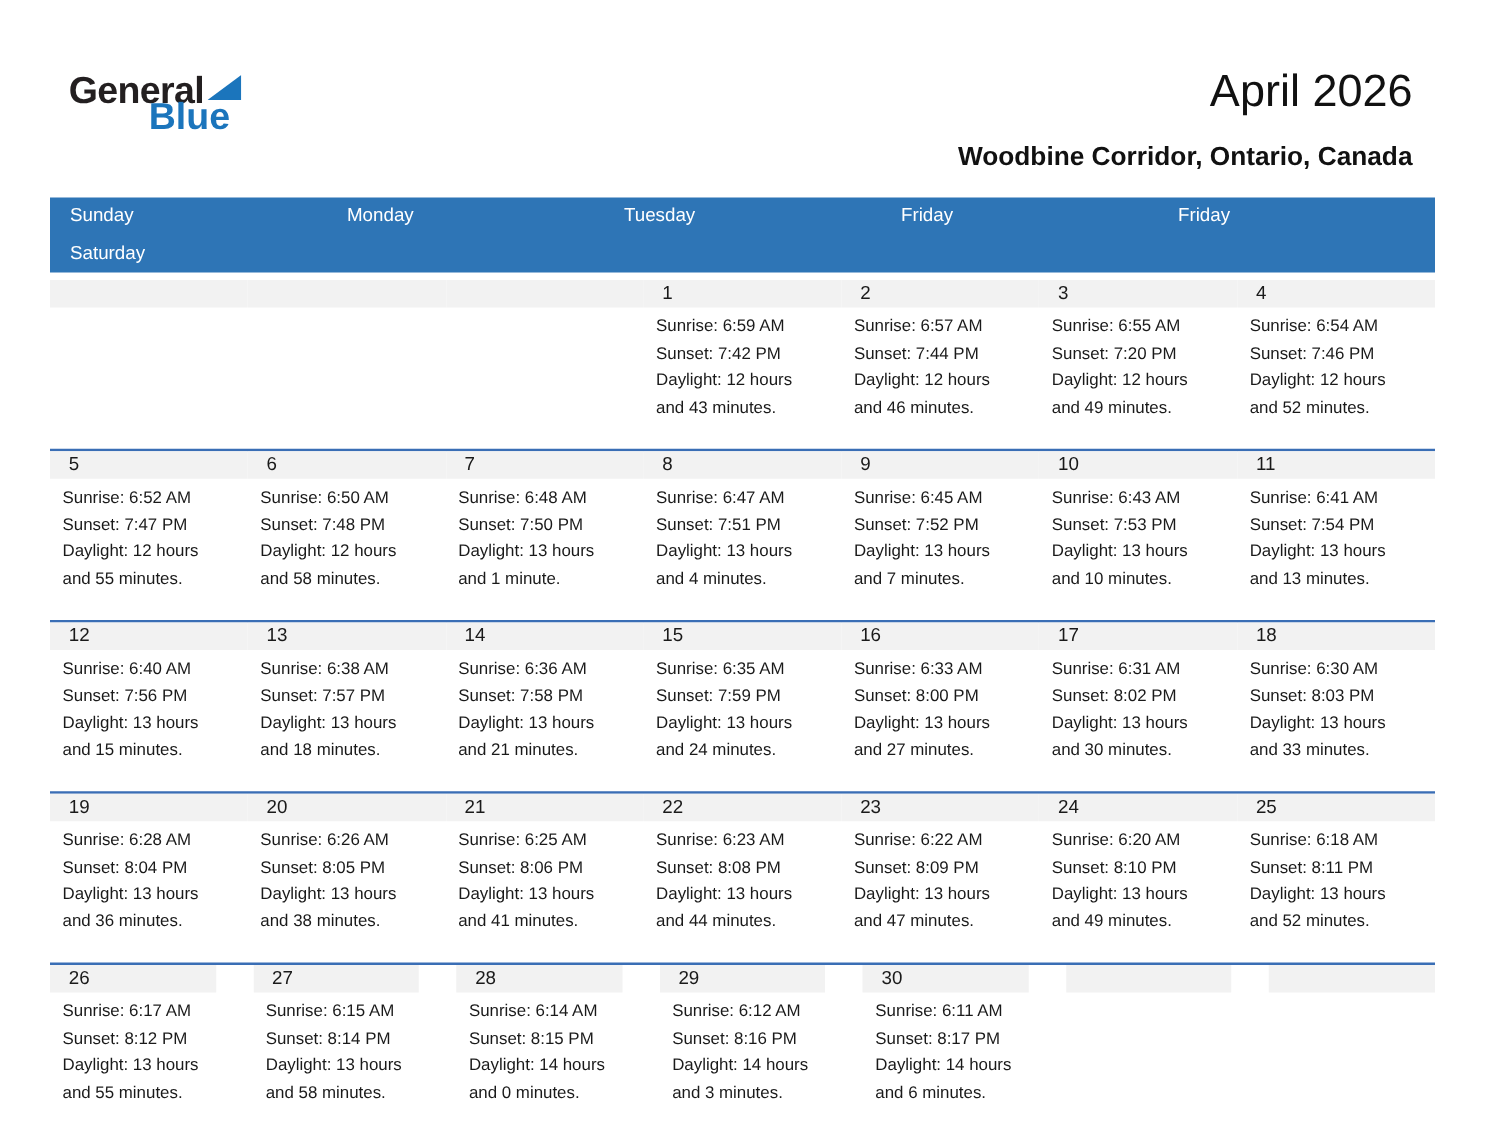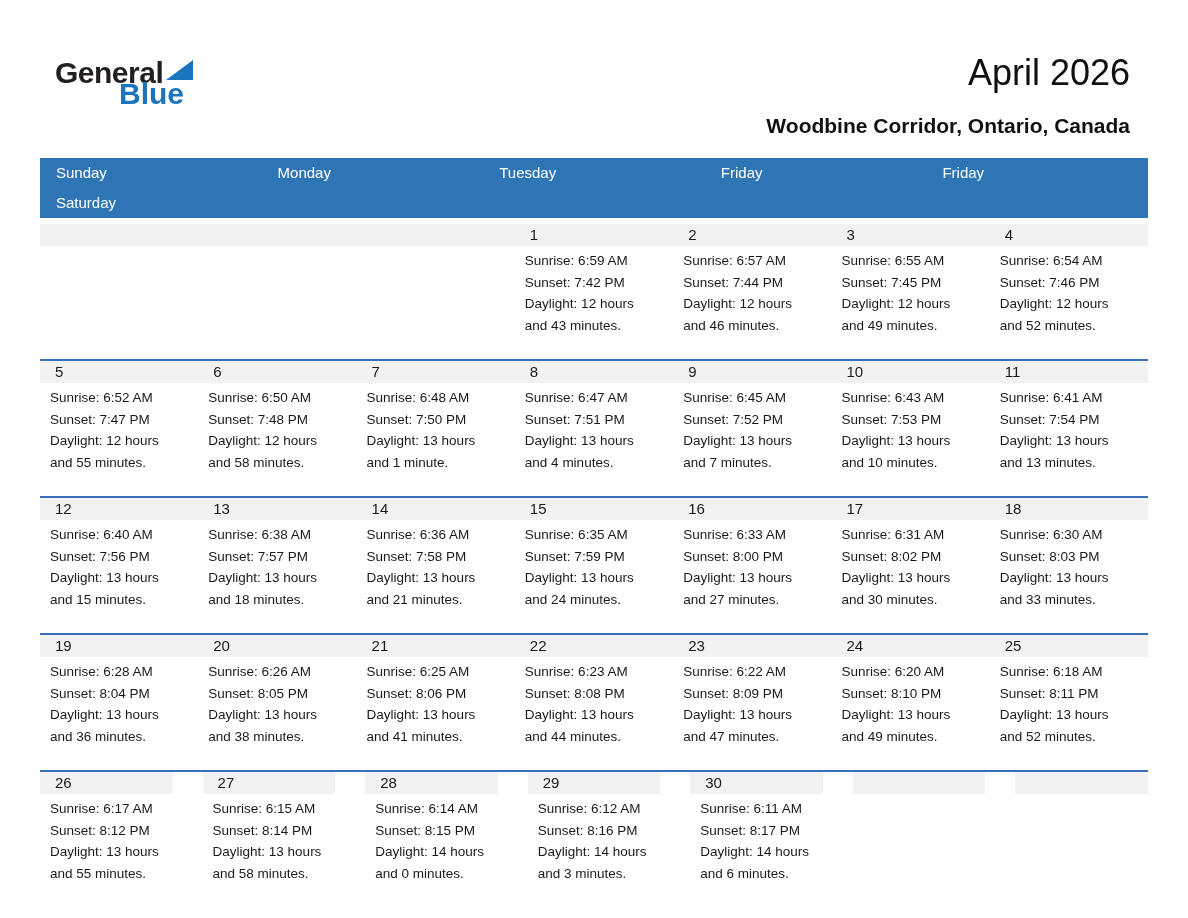--- a/index.html
+++ b/index.html
@@ -124,21 +124,21 @@
             <div class="line">Sunrise: 6:57 AM</div>
             <div class="line">Sunset: 7:44 PM</div>
             <div class="line">Daylight: 12 hours</div>
             <div class="line">and 46 minutes.</div>
           </div>
         </div>
         <div class="day-cell">
           <div class="day-number">3</div>
           <div class="day-details">
             <div class="line">Sunrise: 6:55 AM</div>
-            <div class="line">Sunset: 7:45 PM</div>
+            <div class="line">Sunset: 7:20 PM</div>
             <div class="line">Daylight: 12 hours</div>
             <div class="line">and 49 minutes.</div>
           </div>
         </div>
         <div class="day-cell">
           <div class="day-number">4</div>
           <div class="day-details">
             <div class="line">Sunrise: 6:54 AM</div>
             <div class="line">Sunset: 7:46 PM</div>
             <div class="line">Daylight: 12 hours</div>

